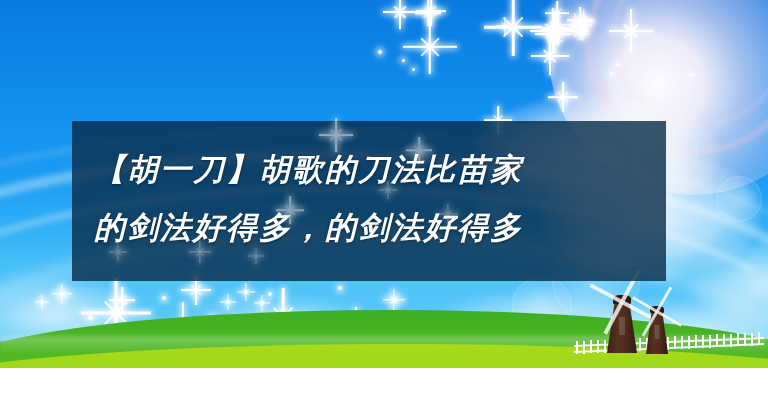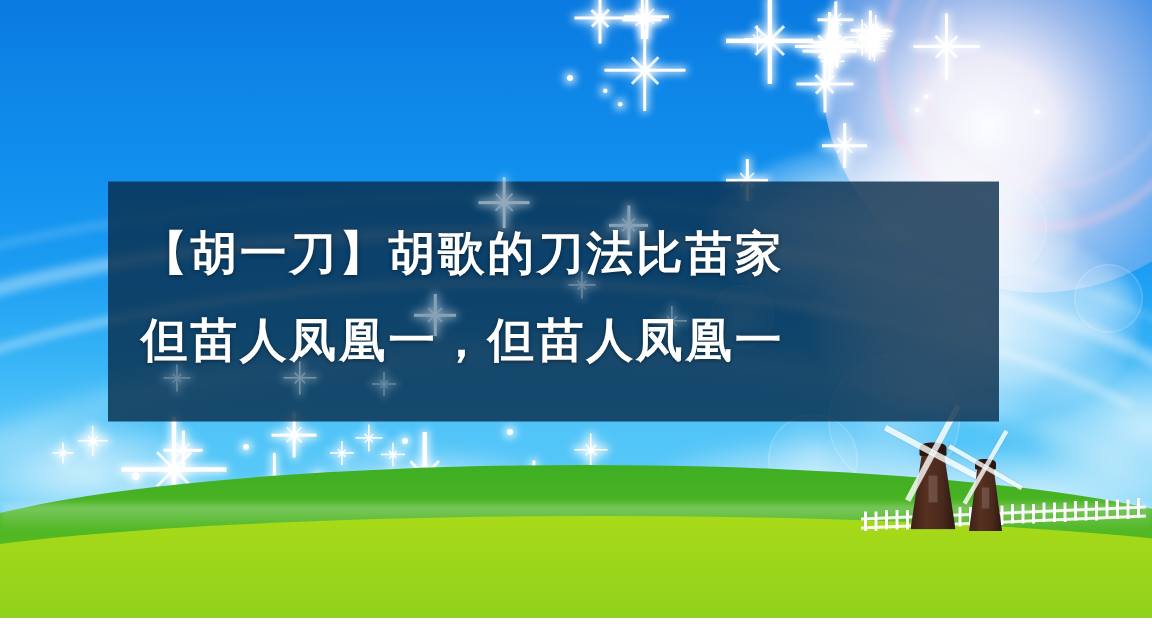--- a/index.html
+++ b/index.html
@@ -1,21 +1,22 @@
 <!DOCTYPE html>
 <html><head>
 <meta charset="utf-8">
 <style>
   html,body{margin:0;padding:0;background:#fff;}
   body{font-family:"DejaVu Sans","Liberation Sans",sans-serif;}
 
   #stage{
     position:relative;
-    width:768px;height:412px;
+    width:768px;height:368px;
     overflow:hidden;
+    font-style:italic;
   }
 
   
   .sky{
     position:absolute;left:0;top:0;width:768px;height:420px;
     background:
       linear-gradient(180deg,
         #0a7ae0 0%,
         #0e86e8 14%,
         #1190ee 28%,
@@ -450,21 +451,21 @@
     <div class="door" style="top:25px;width:5px;height:14px;"></div>
     <div class="hub" style="left:19px;top:8px;width:4px;height:4px;"></div>
     <div class="blade" style="left:21px;top:10px;width:28px;height:3px;transform:rotate(-150deg);"></div>
     <div class="blade" style="left:21px;top:10px;width:28px;height:3px;transform:rotate(-60deg);"></div>
     <div class="blade" style="left:21px;top:10px;width:28px;height:3px;transform:rotate(30deg);"></div>
     <div class="blade" style="left:21px;top:10px;width:28px;height:3px;transform:rotate(120deg);"></div>
   </div>
 
   <div class="text-panel">
     <div class="text-line">【胡一刀】胡歌的刀法比苗家</div>
-    <div class="text-line">但苗人凤凰一，但苗人凤凰一</div>
+    <div class="text-line">的剑法好得多，的剑法好得多</div>
   </div>
 
   <div class="spark" style="left:336px;top:135px;--w:34px;--t:1.8px;opacity:0.55;">
       <i class="diag"></i>
       <i class="diag2"></i>
       <i class="core"></i>
     </div>
   <div class="spark" style="left:419px;top:150px;--w:26px;--t:1.5px;opacity:0.5;">
       <i class="diag"></i>
       <i class="diag2"></i>

